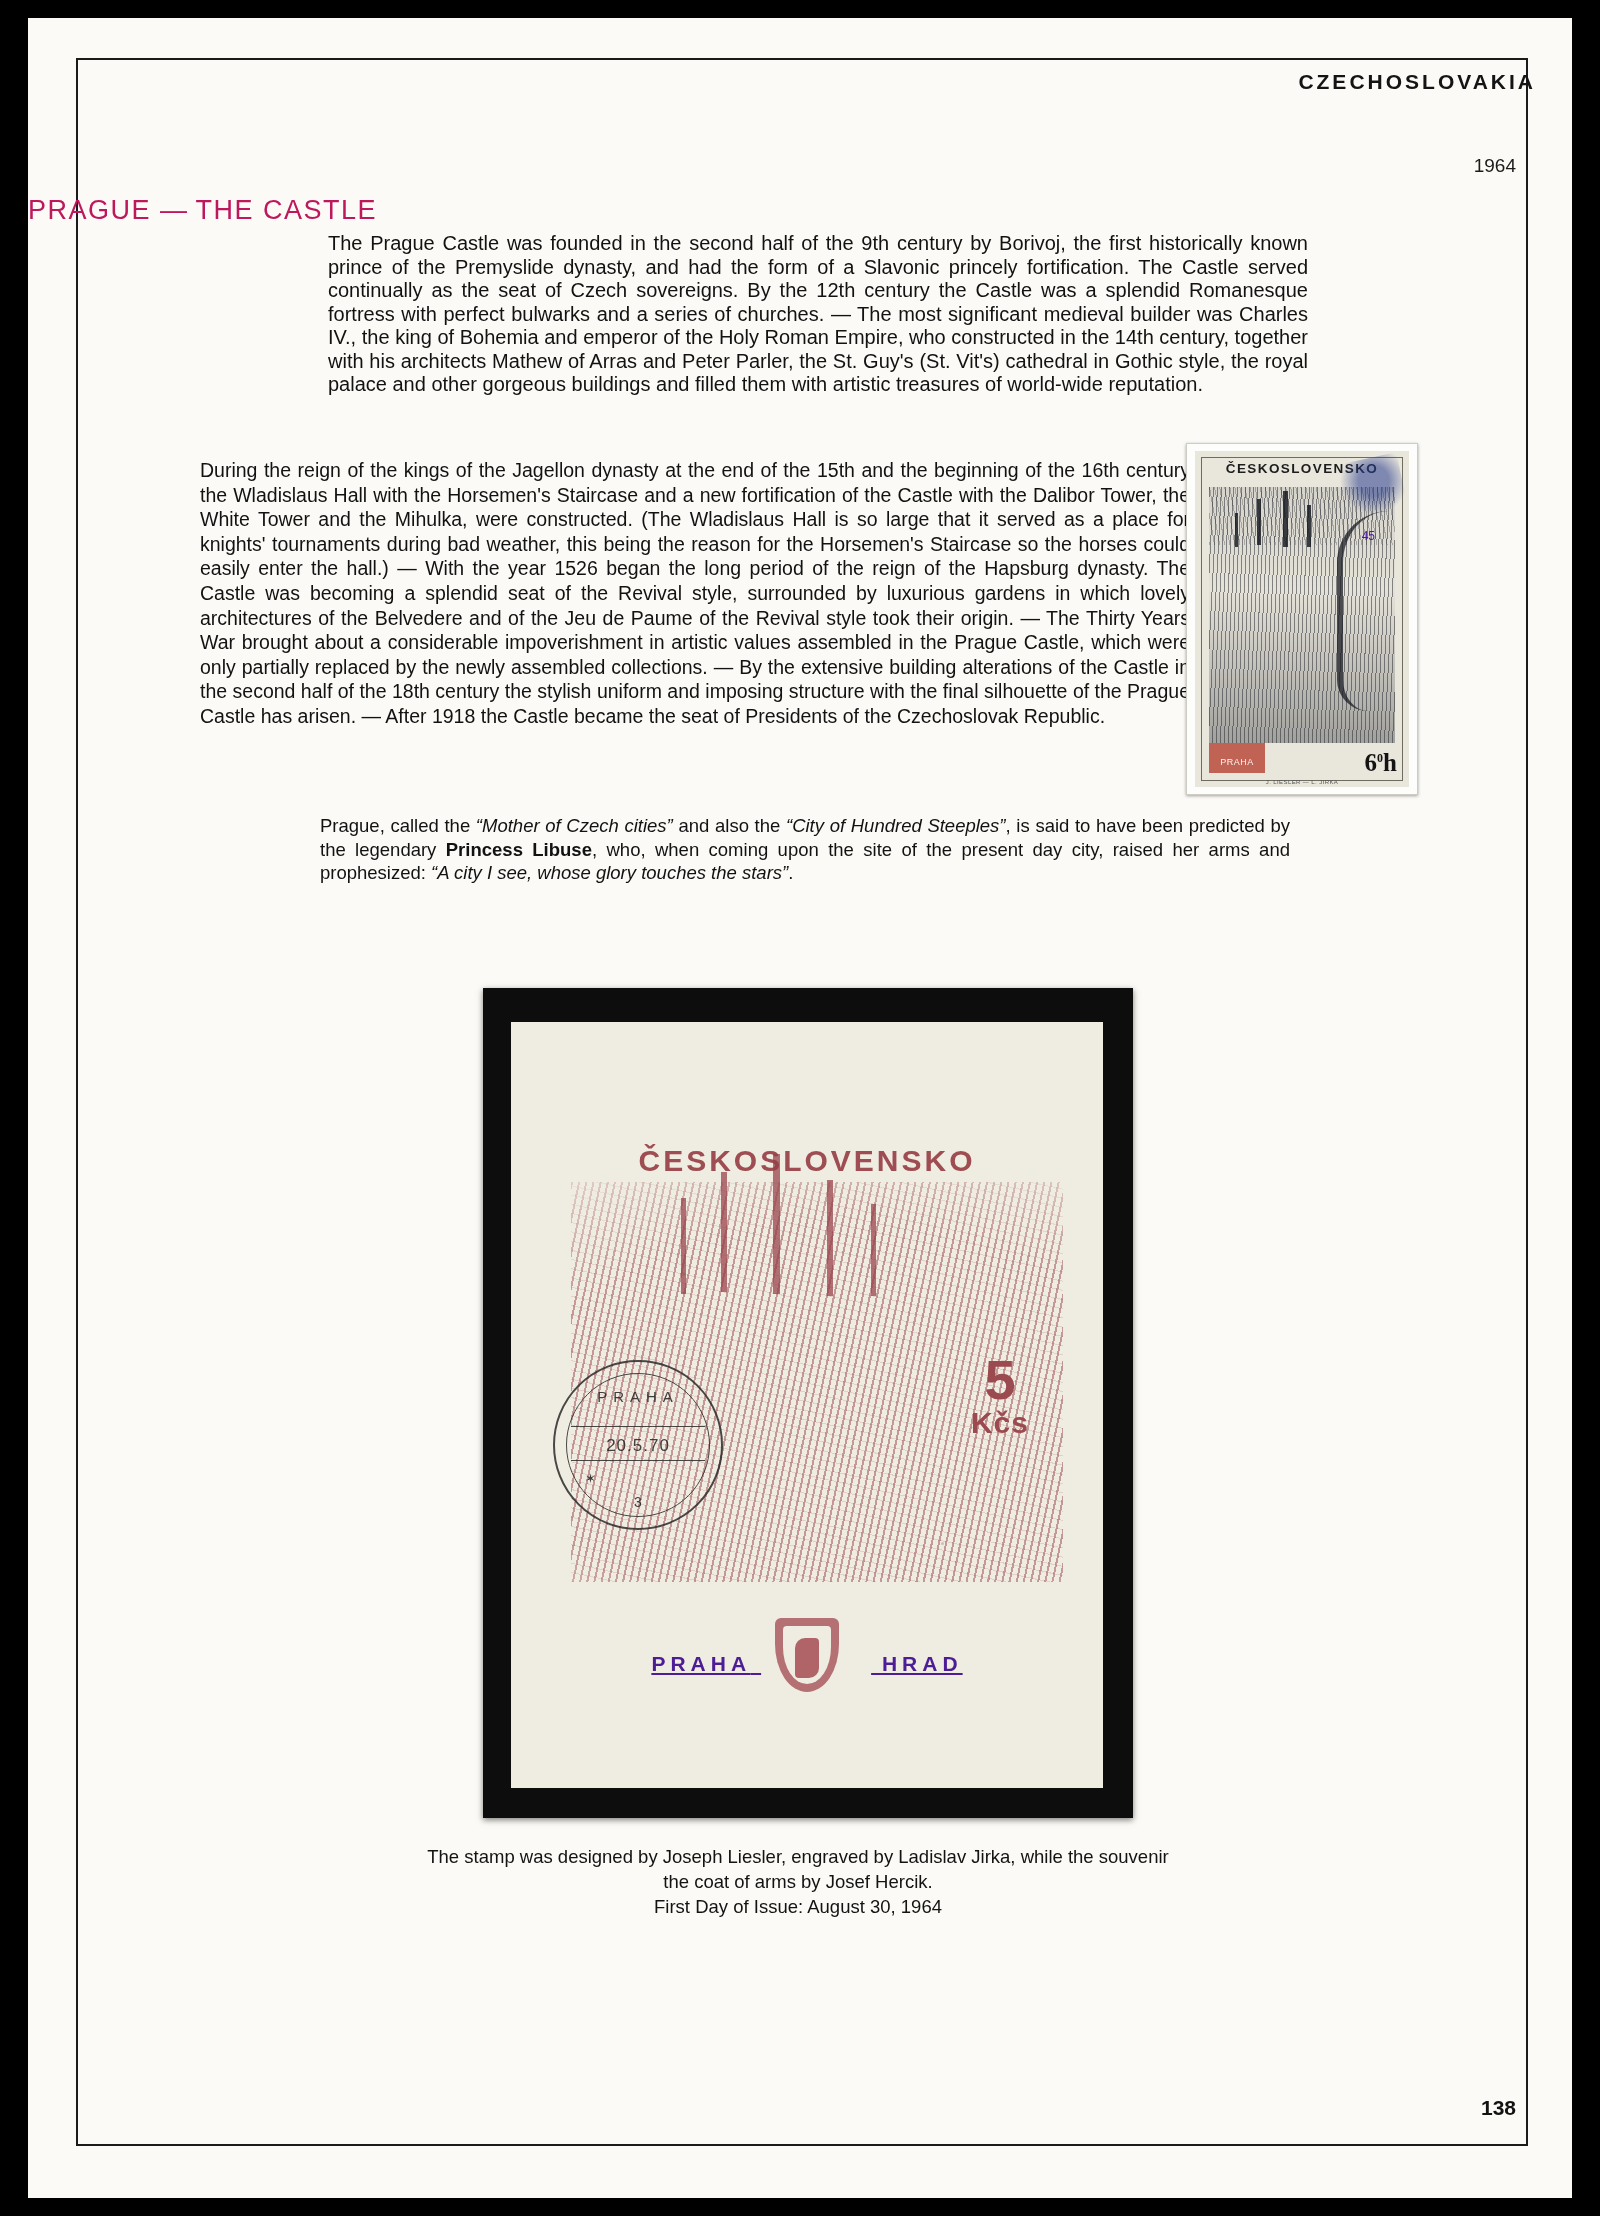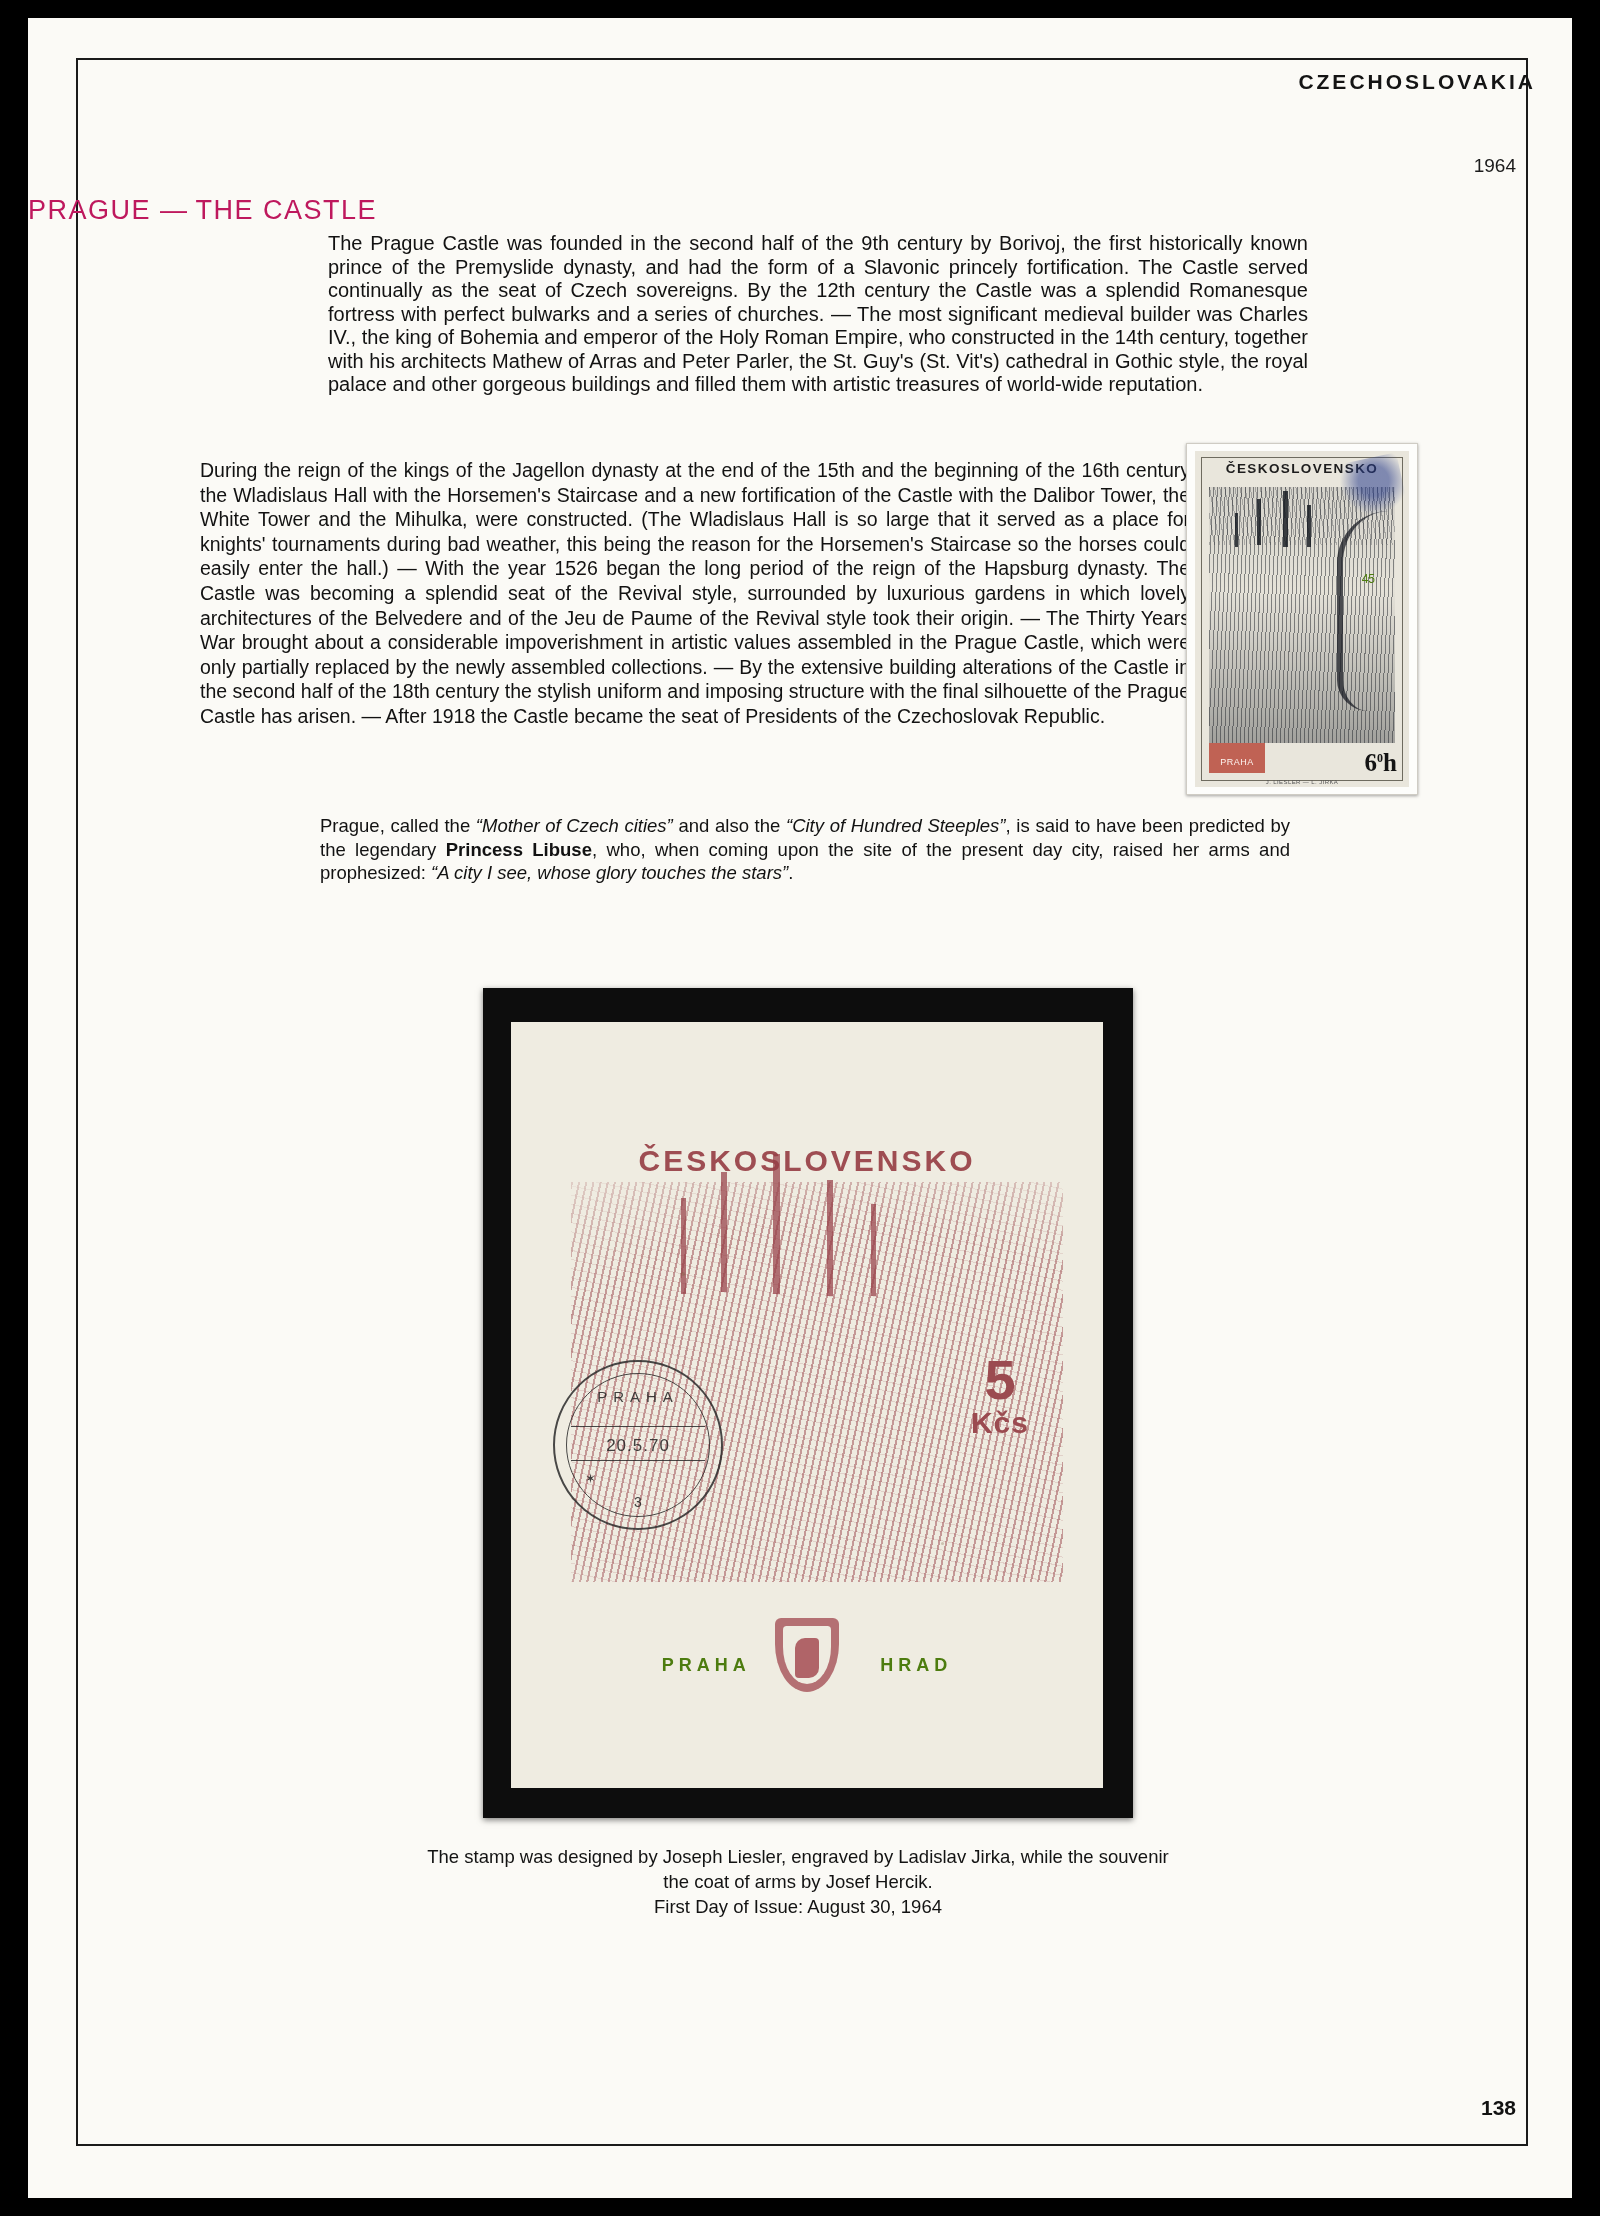--- a/index.html
+++ b/index.html
@@ -144,21 +144,21 @@
   }
   .ss-val {
     position: absolute;
     right: 12px; bottom: 10px;
     font-size: 25px; font-weight: bold; color: #141414;
     font-family: "Liberation Serif", serif;
   }
   .ss-val sup { font-size: 12px; }
   .ss-45 {
     position: absolute; right: 34px; top: 78px;
-    font-size: 12px; color: #4d7c0f; margin-top: 43px;
+    font-size: 12px; color: #4c1d95;
   }
   .ss-badge {
     position: absolute; left: 14px; bottom: 14px;
     width: 56px; height: 30px;
     background: #b94a3c;
     opacity: .85;
   }
   .ss-badge-txt {
     position: absolute; left: 14px; bottom: 20px;
     width: 56px; text-align: center;
@@ -219,24 +219,25 @@
     text-align: center;
     color: #9b4b50;
     font-family: "Liberation Sans", sans-serif;
   }
   .sheet-value .num { font-size: 56px; font-weight: bold; line-height: 52px; }
   .sheet-value .cur { font-size: 30px; font-weight: bold; letter-spacing: 1px; }
   .sheet-bottom {
     position: absolute;
     left: 0; right: 0; bottom: 112px;
     text-align: center;
-    font-size: 18px;
+    font-size: 21px;
     letter-spacing: 5px;
     font-weight: bold;
-    color: #4d7c0f;
+    color: #4c1d95;
+    text-decoration: underline;
   }
   .sheet-arms {
     position: absolute;
     left: 50%; bottom: 96px;
     width: 64px; height: 74px;
     margin-left: -32px;
     background: #a8555b;
     opacity: .82;
     border-radius: 6px 6px 32px 32px / 6px 6px 48px 48px;
   }

